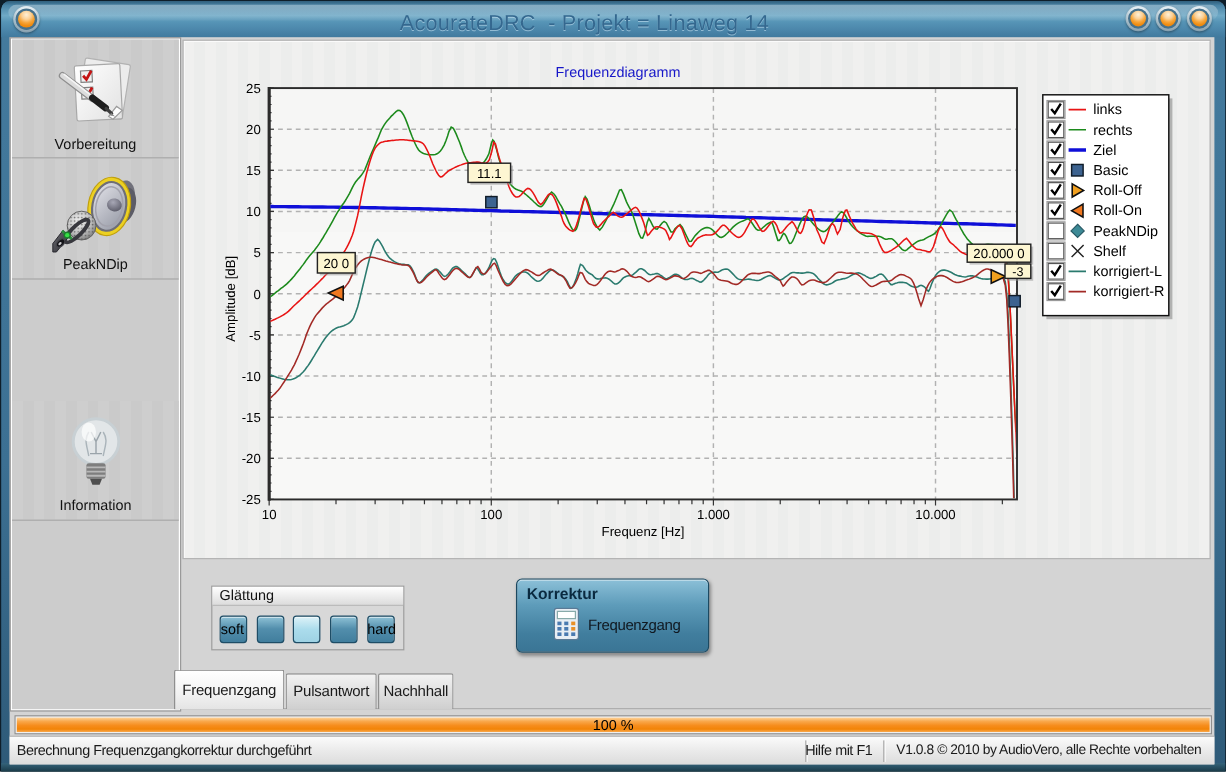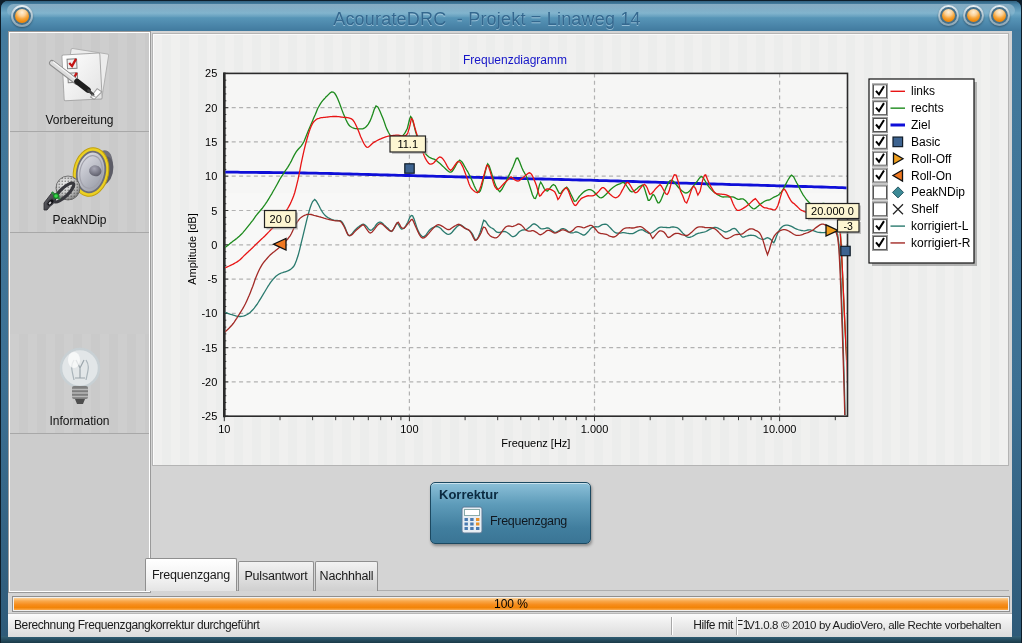--- a/index.html
+++ b/index.html
@@ -264,20 +264,30 @@
           <path d="M724.0 192.60000000000002 l3 3.5 l5 -8" stroke="#000" stroke-width="2" fill="none"></path>
           <line x1="738.5" y1="193.10000000000002" x2="753.0" y2="193.10000000000002" stroke="#2a7a6e" stroke-width="1.4"></line>
           <text x="759" y="197.10000000000002" font-size="12" fill="#000">korrigiert-L</text>
           <rect x="721.5" y="203.45" width="13" height="13" fill="#fff" stroke="#555" stroke-width="1"></rect>
           <rect x="720.5" y="202.45" width="15" height="15" fill="none" stroke="#9a9a9a" stroke-width="1"></rect>
           <path d="M724.0 209.45 l3 3.5 l5 -8" stroke="#000" stroke-width="2" fill="none"></path>
           <line x1="738.5" y1="209.95" x2="753.0" y2="209.95" stroke="#a22a26" stroke-width="1.4"></line>
           <text x="759" y="213.95" font-size="12" fill="#000">korrigiert-R</text>
         </svg>
       </div>
+    <div id="glatt">
+      <div id="glatthead">Glättung</div>
+      <div class="gbtn" style="left:6px;"></div>
+      <div class="gbtn" style="left:37px;"></div>
+      <div class="gbtn lit" style="left:67px;"></div>
+      <div class="gbtn" style="left:98px;"></div>
+      <div class="gbtn" style="left:129px;"></div>
+      <div class="glab" style="left:7px;">soft</div>
+      <div class="glab" style="left:129px;">hard</div>
+    </div>
     <div id="korr">
         <b>Korrektur</b>
         <svg style="position:absolute;left:30px;top:23px;" width="22" height="28" viewBox="0 0 22 28">
 <rect x="1" y="1" width="20" height="26" rx="2" fill="#e8eef4" stroke="#5a7a96"></rect>
 <rect x="3.5" y="3.5" width="15" height="6" fill="#fff" stroke="#8aa"></rect>
 <g fill="#4a7ab0">
             <rect x="3.5" y="12" width="3.4" height="3"></rect>
             <rect x="9.2" y="12" width="3.4" height="3"></rect>
             <rect x="15" y="12" width="3.4" height="3" fill="#e89028"></rect>
 <rect x="3.5" y="16.5" width="3.4" height="3"></rect>
@@ -294,18 +304,18 @@
     <div class="tab" id="tab1">Frequenzgang</div>
     <div class="tab" id="tab2">Pulsantwort</div>
     <div class="tab" id="tab3">Nachhhall</div>
     <div id="prog">
         <div id="progfill"></div>
         <div id="progtxt">100 %</div>
       </div>
     <div id="status">
       <span style="position:absolute;left:6px;top:4px;white-space:nowrap;letter-spacing:-0.4px;">Berechnung Frequenzgangkorrektur durchgeführt</span>
       <div class="sep" style="left:663px;"></div>
-      <span style="position:absolute;left:663px;top:4px;width:78px;text-align:right;white-space:nowrap;letter-spacing:-0.4px;">Hilfe mit F1</span>
+      <span style="position:absolute;left:663px;top:4px;width:78px;text-align:left;white-space:nowrap;letter-spacing:-0.4px;">Hilfe mit F1</span>
       <div class="sep" style="left:728px;"></div>
       <span style="position:absolute;right:11px;top:4.5px;white-space:nowrap;font-size:11.5px;letter-spacing:-0.35px;">V1.0.8 © 2010 by AudioVero, alle Rechte vorbehalten</span>
     </div>
   </div>
 </div>
 
 </body></html>

